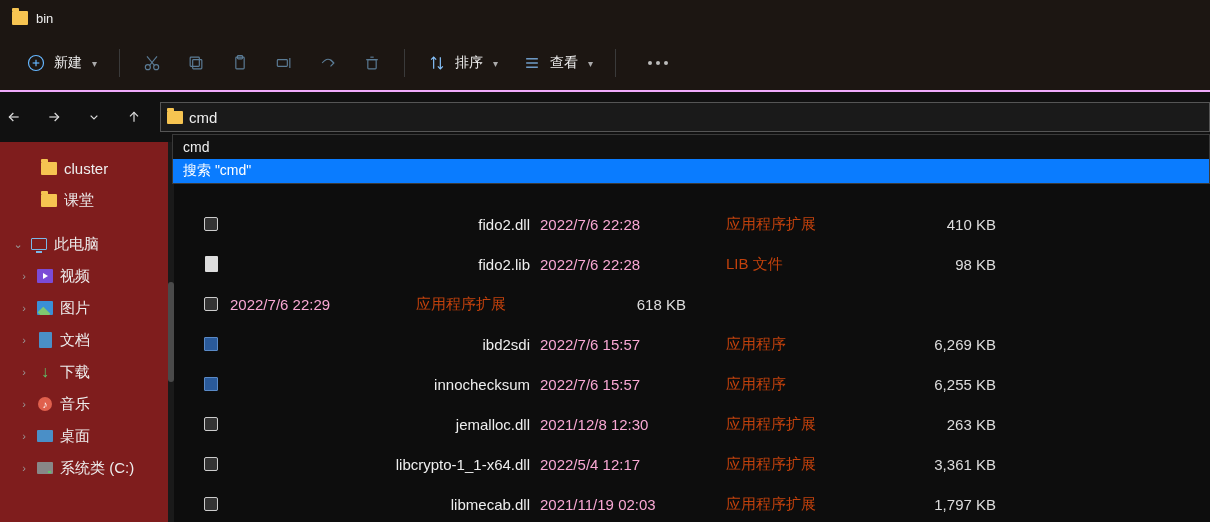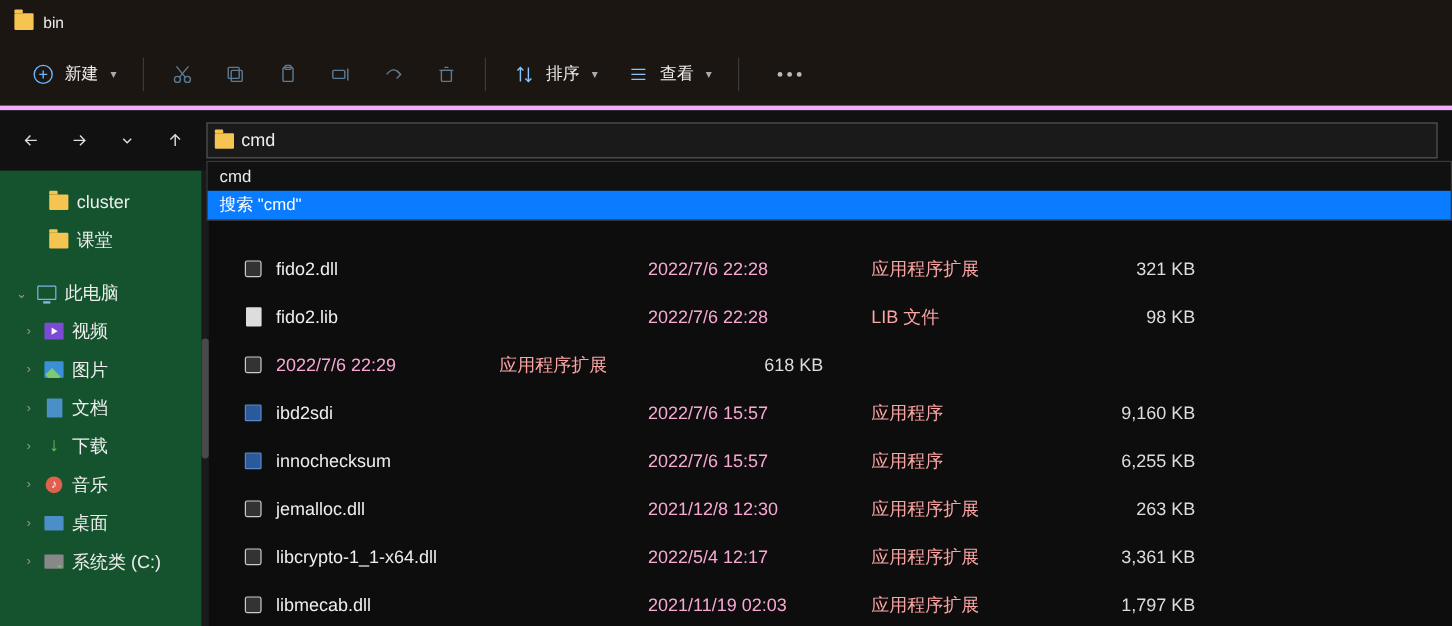--- a/index.html
+++ b/index.html
@@ -5,50 +5,50 @@
 * { margin: 0; padding: 0; box-sizing: border-box; font-family: "Segoe UI", "Microsoft YaHei", sans-serif; }
 body { background: #1a1a1a; color: #ddd; width: 1210px; height: 522px; overflow: hidden; font-size: 14px; }
 
 
 .titlebar { height: 36px; display: flex; align-items: center; padding: 0 12px; background: #1c1612; gap: 8px; }
 .titlebar .foldericon { width: 16px; height: 14px; background: #f6c451; border-radius: 1px; position: relative; }
 .titlebar .foldericon::before { content: ""; position: absolute; top: -3px; left: 0; width: 7px; height: 3px; background: #f6c451; border-radius: 1px 1px 0 0; }
 .titlebar .title { color: #eee; font-size: 13px; }
 
 
-.toolbar { height: 56px; display: flex; align-items: center; padding: 0 16px; gap: 4px; background: #1c1612; border-bottom: 4px solid #f0abfc; }
+.toolbar { height: 56px; display: flex; align-items: center; padding: 0 16px; gap: 4px; background: #1c1612; border-bottom: 2px solid #f0abfc; }
 .tbtn { height: 36px; display: flex; align-items: center; justify-content: center; padding: 0 10px; color: #9ad1ff; border-radius: 4px; cursor: pointer; }
 .tbtn.textbtn { color: #eee; gap: 8px; }
 .tbtn svg { width: 20px; height: 20px; stroke: #88c5ff; fill: none; stroke-width: 1.4; }
 .tbtn.new svg { stroke: #66b7ff; }
 .tbtn.dim svg { stroke: #5b7c96; }
 .sep { width: 1px; height: 28px; background: #3a3a3a; margin: 0 8px; }
 .chev { font-size: 10px; color: #aaa; margin-left: 2px; }
 .dots { display:flex; gap:4px; padding:0 10px;}
 .dots span{width:4px;height:4px;border-radius:50%;background:#bbb;}
 
 
-.navrow { height: 50px; display: flex; align-items: center; padding: 0 12px; gap: 12px; background: #111; position: relative; }
+.navrow { height: 50px; display: flex; align-items: center; padding: 0 0; gap: 12px; background: #111; position: relative; }
 .navbtn { width: 28px; height: 28px; display: flex; align-items: center; justify-content: center; color: #ccc; cursor: pointer; }
 .navbtn svg { width: 16px; height: 16px; stroke: #ddd; fill: none; stroke-width: 1.8; }
 .addrbar { flex: 1; height: 30px; display: flex; align-items: center; border: 1px solid #555; background: #1a1a1a; padding: 0 6px; gap: 6px; }
 .addrbar .foldericon { width: 16px; height: 13px; background: #f6c451; border-radius: 1px; position: relative; flex-shrink: 0; }
 .addrbar .foldericon::before { content:""; position:absolute; top:-3px; left:0; width:7px; height:3px; background:#f6c451; border-radius:1px 1px 0 0;}
 .addrbar .addrtext { color: #eee; font-size: 15px; }
 
 
 .dropdown { position: absolute; left: 172px; right: 0; top: 42px; background: #111; border: 1px solid #3a3a3a; z-index: 20; }
 .dropdown .row { height: 24px; display: flex; align-items: center; padding: 0 10px; color: #eee; font-size: 14px; }
 .dropdown .row.sel { background: #0a7cff; color: #fff; }
 
 
 .main { display: flex; height: calc(100% - 142px); }
 
 
-.sidebar { width: 168px; background: #14532d; padding-top: 10px; overflow: hidden; }
+.sidebar { width: 168px; background: #7f1d1d; padding-top: 10px; overflow: hidden; }
 .srow { height: 32px; display: flex; align-items: center; padding-left: 12px; gap: 6px; color: #eee; font-size: 15px; cursor: pointer; }
 .srow.indent { padding-left: 40px; }
 .srow .car { width: 12px; color: #999; font-size: 11px; text-align: center; }
 .srow .ic { width: 18px; height: 16px; display: flex; align-items: center; justify-content: center; }
 .folder-y { width: 16px; height: 13px; background: #f6c451; border-radius: 1px; position: relative; }
 .folder-y::before { content:"";position:absolute;top:-3px;left:0;width:7px;height:3px;background:#f6c451;border-radius:1px 1px 0 0;}
 .pc-ic{width:16px;height:12px;border:1.5px solid #7ab8e8;border-radius:1px;position:relative;}
 .pc-ic::after{content:"";position:absolute;bottom:-4px;left:4px;width:6px;height:2px;background:#7ab8e8;}
 .vid-ic{width:16px;height:14px;background:#7b4bd6;border-radius:1px;display:flex;align-items:center;justify-content:center;}
 .vid-ic::after{content:"";border-left:5px solid #fff;border-top:3px solid transparent;border-bottom:3px solid transparent;}
@@ -62,23 +62,23 @@
 .drive-ic::after{content:"";position:absolute;bottom:1px;right:2px;width:3px;height:2px;background:#5fc76a;}
 
 
 .scrollstrip{width:6px;background:#1a1a1a;position:relative;}
 .scrollstrip::after{content:"";position:absolute;top:140px;left:0;width:6px;height:100px;background:#4a4a4a;border-radius:3px;}
 
 
 .filelist { flex: 1; background: #0d0d0d; padding-top: 62px; overflow: hidden; }
 .frow { height: 40px; display: flex; align-items: center; padding-left: 28px; gap: 10px; color: #eee; font-size: 15px; }
 .frow .ficon { width: 18px; height: 18px; display: flex; align-items: center; justify-content: center; flex-shrink: 0; }
-.frow .fname { width: 300px; }
+.frow .fname { width: 300px; text-align: right; }
 .frow .fdate { width: 176px; color: #f9a8d4; }
-.frow .ftype { width: 160px; color: #fca5a5; }
+.frow .ftype { width: 160px; color: #c2410c; }
 .frow .fsize { width: 100px; text-align: right; color: #ddd; }
 .gear-small{width:14px;height:14px;border:1.5px solid #ccc;border-radius:2px;background:#333;}
 .exe-small{width:14px;height:14px;background:#2a5a9a;border:1px solid #5a8ac7;border-radius:1px;}
 .lib-small{width:13px;height:16px;background:#ddd;border-radius:1px;}
 </style>
 </head>
 <body>
 
 <div class="titlebar">
   <div class="foldericon"></div>
@@ -274,21 +274,21 @@
     </div>
   <div class="scrollstrip"></div>
   <div class="filelist" id="filelist">
       <div class="frow">
         <span class="ficon">
           <span class="gear-small"></span>
         </span>
         <span class="fname">fido2.dll</span>
         <span class="fdate">2022/7/6 22:28</span>
         <span class="ftype">应用程序扩展</span>
-        <span class="fsize">321 KB</span>
+        <span class="fsize">410 KB</span>
       </div>
       <div class="frow">
         <span class="ficon">
           <span class="lib-small"></span>
         </span>
         <span class="fname">fido2.lib</span>
         <span class="fdate">2022/7/6 22:28</span>
         <span class="ftype">LIB 文件</span>
         <span class="fsize">98 KB</span>
       </div>
@@ -300,21 +300,21 @@
         <span class="ftype">应用程序扩展</span>
         <span class="fsize">618 KB</span>
       </div>
       <div class="frow">
         <span class="ficon">
           <span class="exe-small"></span>
         </span>
         <span class="fname">ibd2sdi</span>
         <span class="fdate">2022/7/6 15:57</span>
         <span class="ftype">应用程序</span>
-        <span class="fsize">9,160 KB</span>
+        <span class="fsize">6,269 KB</span>
       </div>
       <div class="frow">
         <span class="ficon">
           <span class="exe-small"></span>
         </span>
         <span class="fname">innochecksum</span>
         <span class="fdate">2022/7/6 15:57</span>
         <span class="ftype">应用程序</span>
         <span class="fsize">6,255 KB</span>
       </div>

